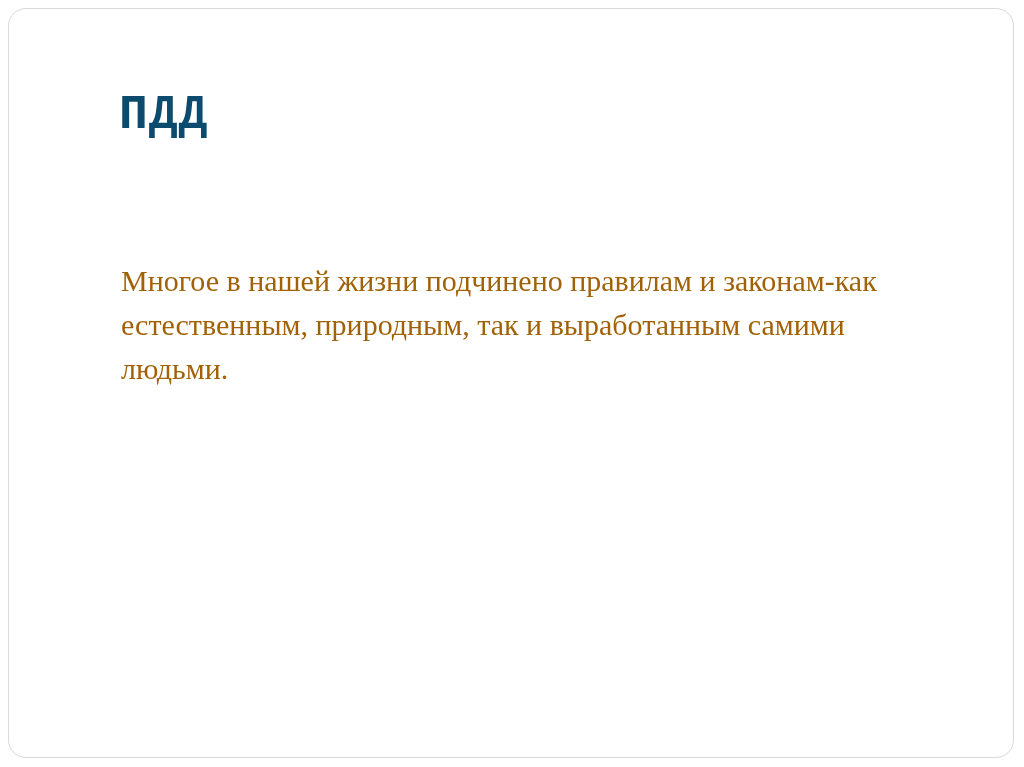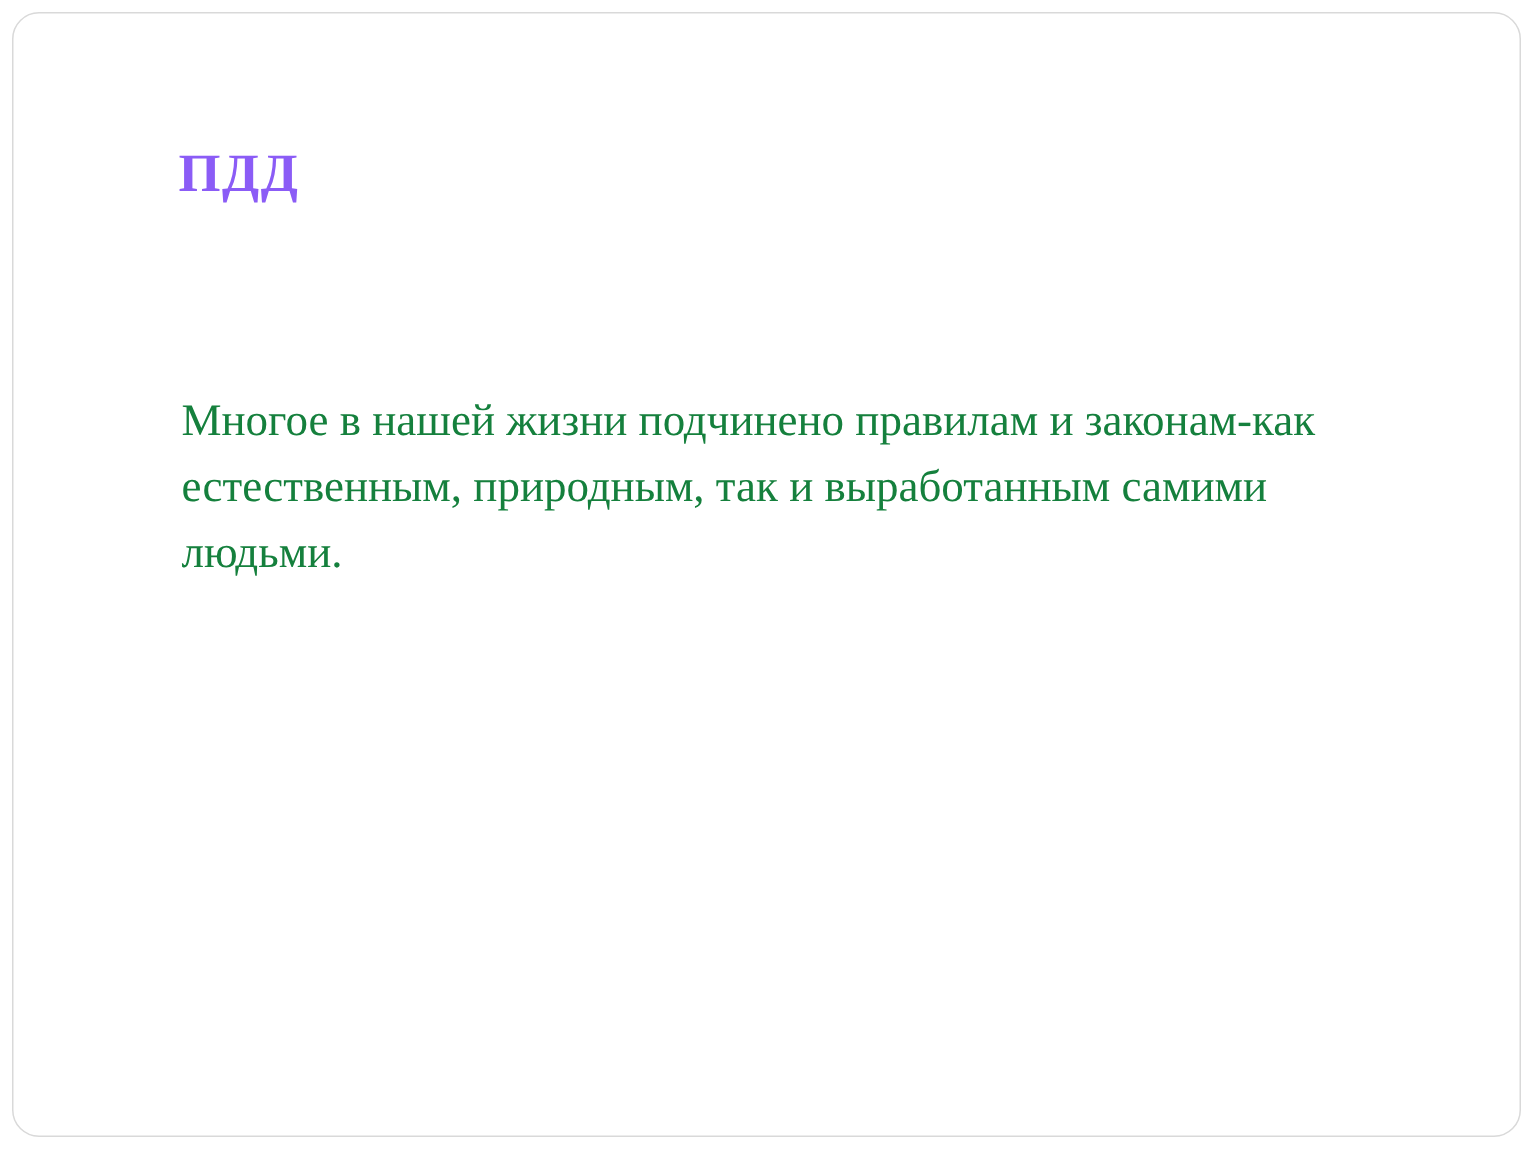--- a/index.html
+++ b/index.html
@@ -23,38 +23,38 @@
     border: 1px solid #d9d9d9;
     border-radius: 18px;
     box-sizing: border-box;
     box-shadow: 0 0 0 0 rgba(0,0,0,0);
   }
   .slide-title {
     position: absolute;
     left: 110px;
     top: 80px;
     width: 820px;
-    font-family: Liberation Serif, serif;
+    font-family: Liberation Mono, monospace;
     font-weight: bold;
-    font-size: 36px;
+    font-size: 48px;
     line-height: 52px;
-    color: #8b5cf6;
+    color: #0c4a6e;
     letter-spacing: 1px;
   }
   .body-block {
     position: absolute;
     left: 112px;
     top: 250px;
     width: 830px;
   }
   .para {
     font-family: "Liberation Serif", serif;
     font-size: 30px;
     line-height: 44px;
-    color: #15803d;
+    color: #a16207;
     margin: 0 0 4px 0;
     text-align: left;
   }
   .para.second {
     margin-top: 6px;
   }
 </style>
 </head>
 <body>
 

